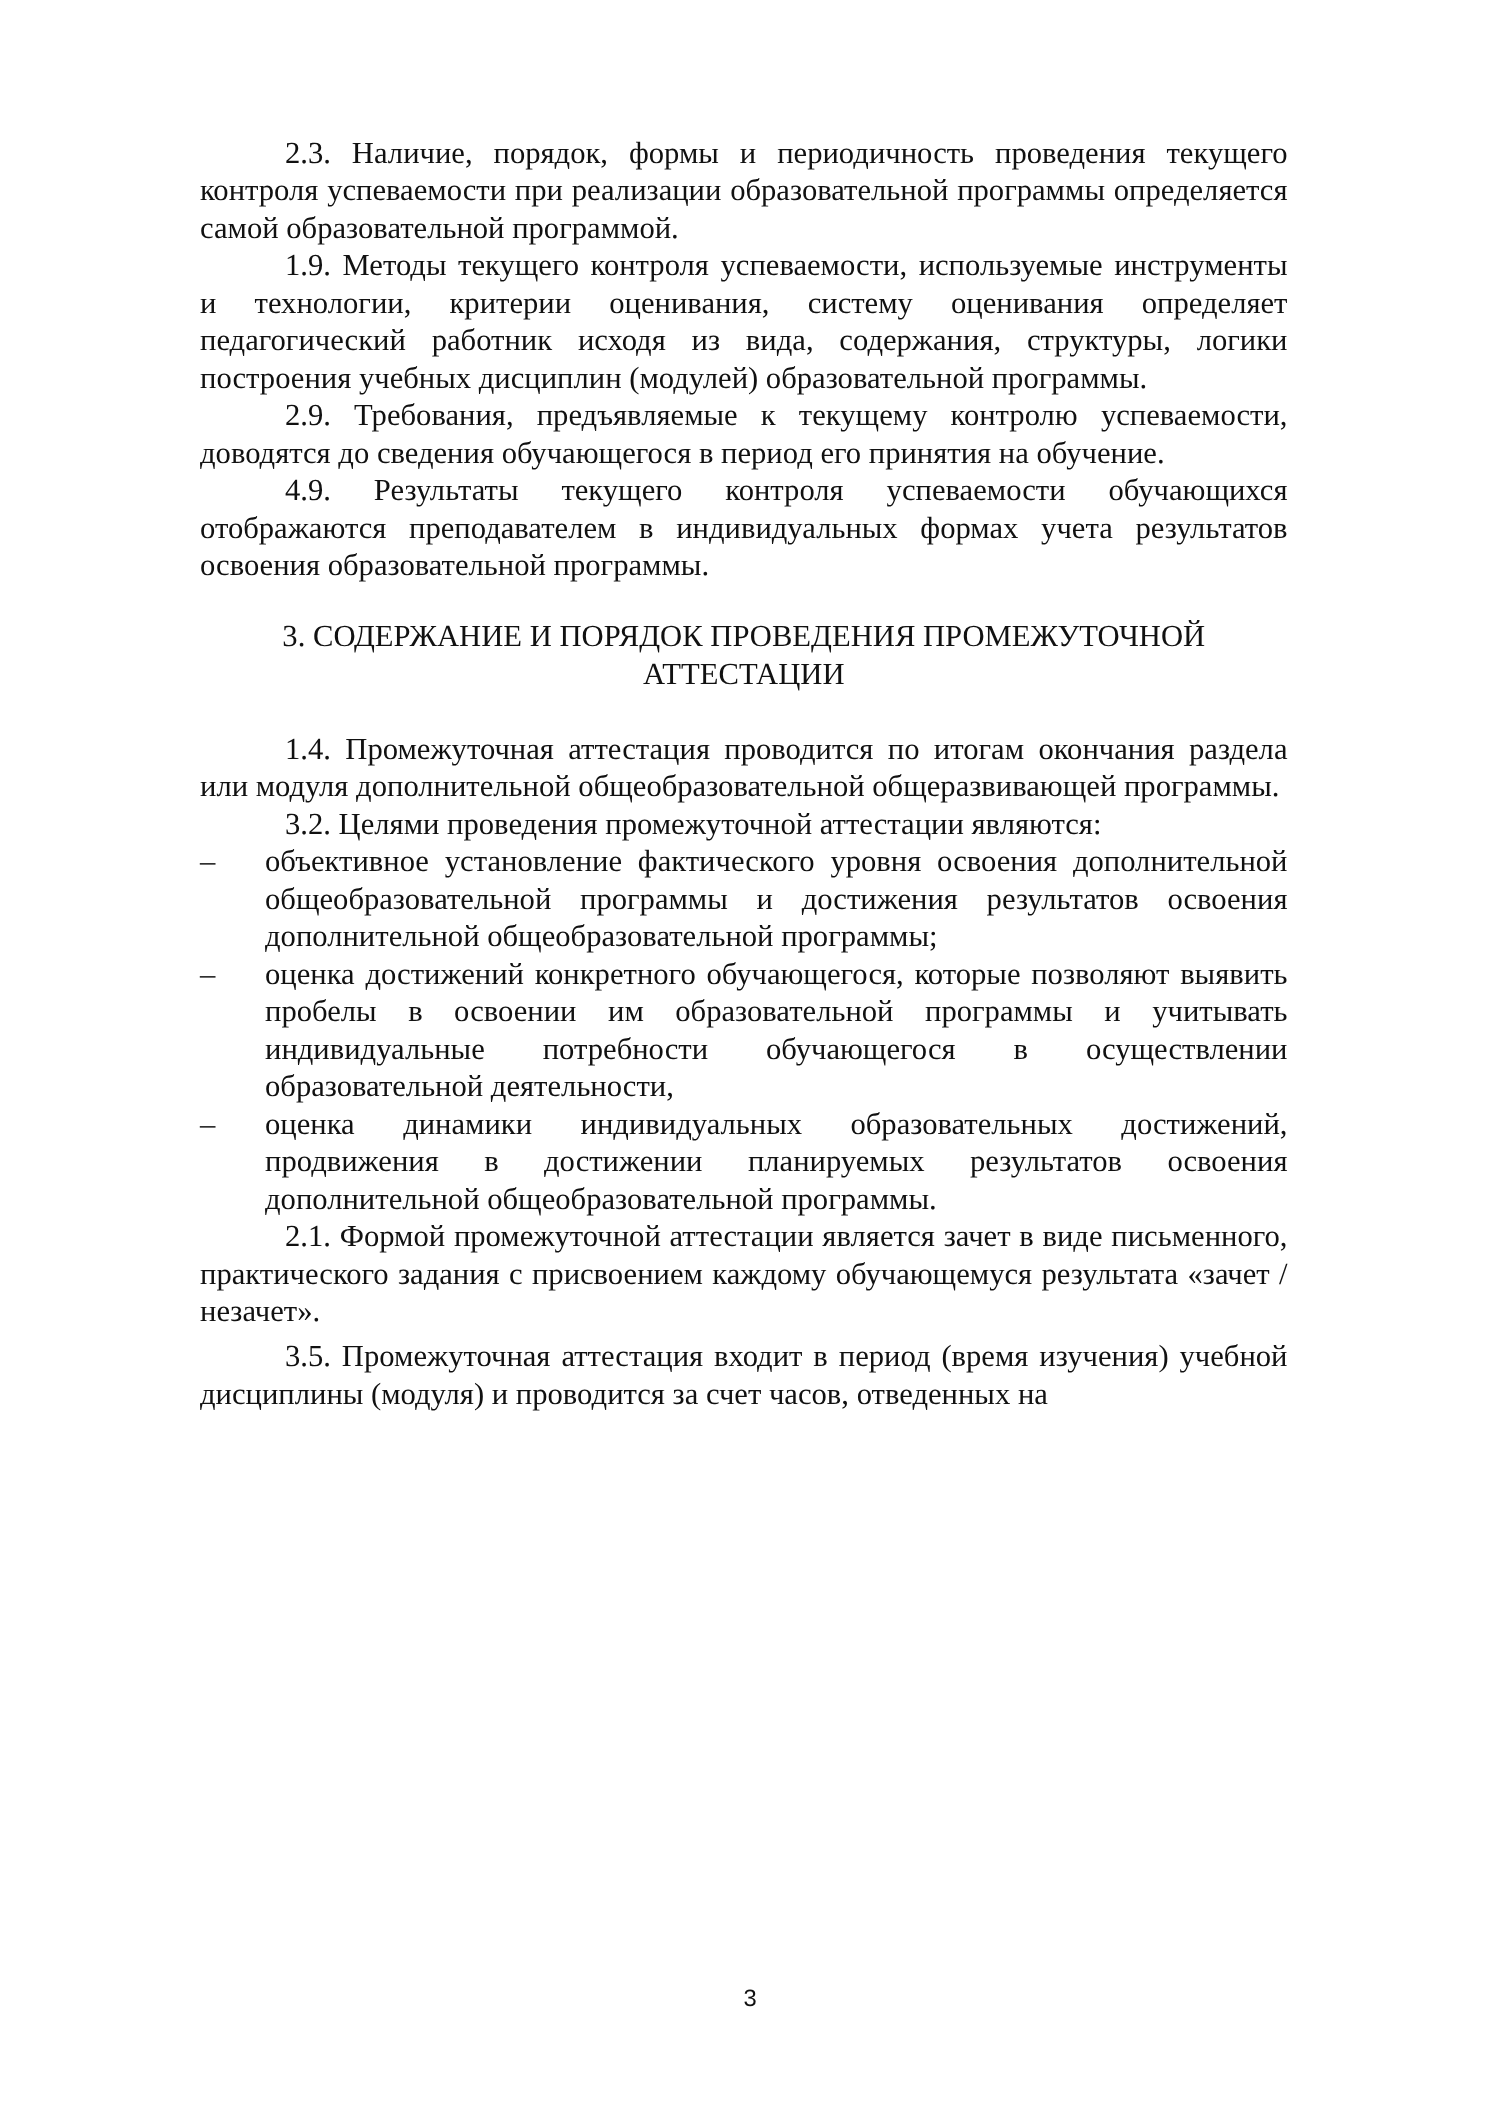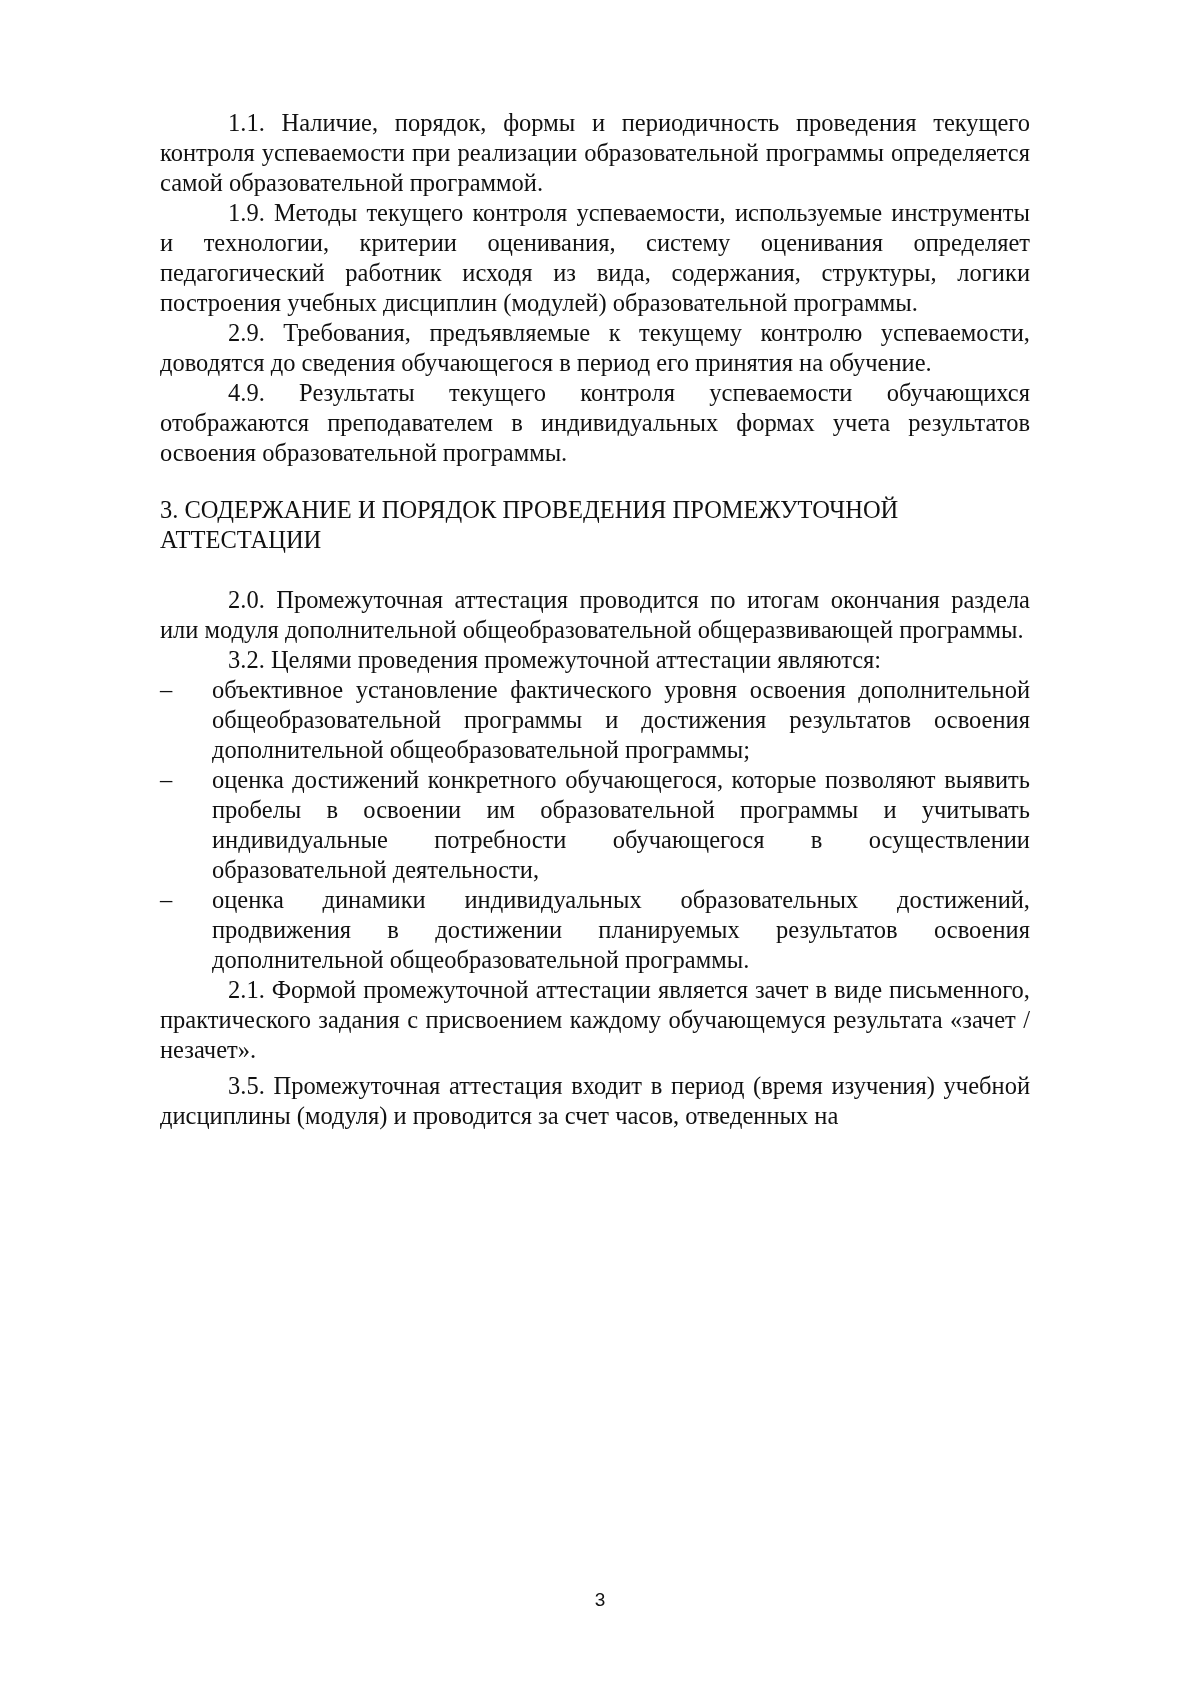--- a/index.html
+++ b/index.html
@@ -14,20 +14,21 @@
     line-height: 30px;
     color: #111111;
   }
   .para {
     margin: 0;
     text-align: justify;
     text-indent: 68px;
   }
   .heading {
     margin: 27px 0 0 0;
+    text-align: center;
     font-size: 24.5px;
     line-height: 30px;
     font-weight: normal;
   }
   .heading-gap { height: 30px; }
   .list { margin: 0; padding: 0; list-style: none; }
   .list-item {
     position: relative;
     padding-left: 52px;
     text-align: justify;
@@ -46,29 +47,29 @@
     text-align: center;
     font-family: "Liberation Sans", "DejaVu Sans", sans-serif;
     font-size: 19px;
     color: #111111;
   }
 </style>
 </head>
 <body>
 
 <div class="page">
-  <p class="para">1.1. Наличие, порядок, формы и периодичность проведения текущего контроля успеваемости при реализации образовательной программы определяется самой образовательной программой.</p>
+  <p class="para">2.3. Наличие, порядок, формы и периодичность проведения текущего контроля успеваемости при реализации образовательной программы определяется самой образовательной программой.</p>
   <p class="para">1.9. Методы текущего контроля успеваемости, используемые инструменты и технологии, критерии оценивания, систему оценивания определяет педагогический работник исходя из вида, содержания, структуры, логики построения учебных дисциплин (модулей) образовательной программы.</p>
   <p class="para">2.9. Требования, предъявляемые к текущему контролю успеваемости, доводятся до сведения обучающегося в период его принятия на обучение.</p>
   <p class="para">4.9. Результаты текущего контроля успеваемости обучающихся отображаются преподавателем в индивидуальных формах учета результатов освоения образовательной программы.</p>
 
   <h2 class="heading">3. СОДЕРЖАНИЕ И ПОРЯДОК ПРОВЕДЕНИЯ ПРОМЕЖУТОЧНОЙ АТТЕСТАЦИИ</h2>
   <div class="heading-gap"></div>
 
-  <p class="para">2.0. Промежуточная аттестация проводится по итогам окончания раздела или модуля дополнительной общеобразовательной общеразвивающей программы.</p>
+  <p class="para">1.4. Промежуточная аттестация проводится по итогам окончания раздела или модуля дополнительной общеобразовательной общеразвивающей программы.</p>
   <p class="para">3.2. Целями проведения промежуточной аттестации являются:</p>
 
   <ul class="list">
     <li class="list-item">
       <span class="dash">–</span>
       <span>объективное установление фактического уровня освоения дополнительной общеобразовательной программы и достижения результатов освоения дополнительной общеобразовательной программы;</span>
     </li>
     <li class="list-item">
       <span class="dash">–</span>
       <span>оценка достижений конкретного обучающегося, которые позволяют выявить пробелы в освоении им образовательной программы и учитывать индивидуальные потребности обучающегося в осуществлении образовательной деятельности,</span>

